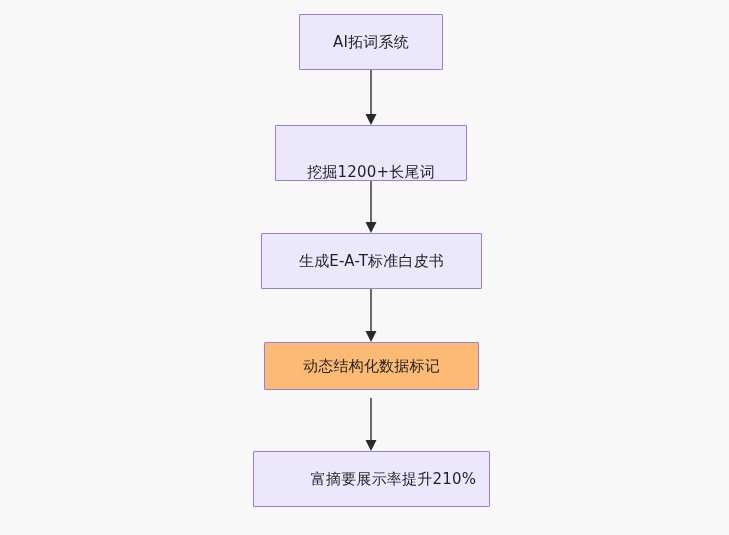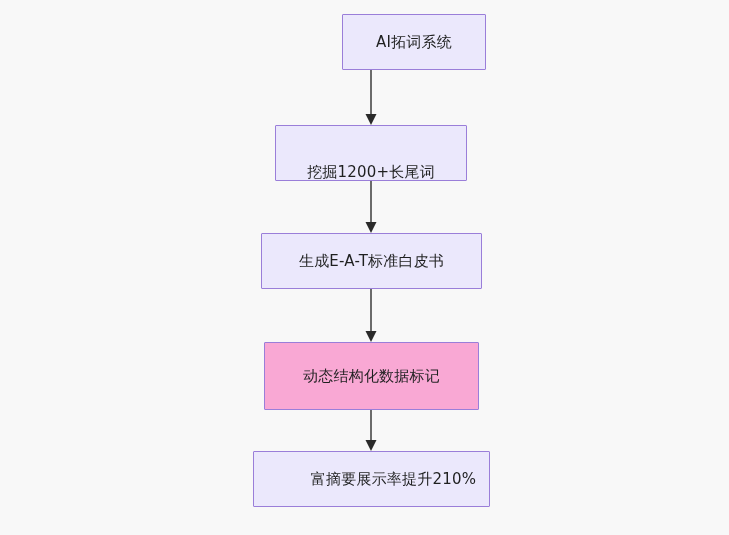--- a/index.html
+++ b/index.html
@@ -78,33 +78,33 @@
       <g>
         <line class="edge-line" x1="371" y1="289" x2="371" y2="332" stroke="#6b6b6b"></line>
         <polygon class="edge-arrowhead" points="365.5,331 376.5,331 371,342" fill="#2a2a2a"></polygon>
       </g>
       <g>
         <line class="edge-line" x1="371" y1="398" x2="371" y2="441" stroke="#6b6b6b"></line>
         <polygon class="edge-arrowhead" points="365.5,440 376.5,440 371,451" fill="#2a2a2a"></polygon>
       </g>
     </svg>
 
-  <div class="flow-node" id="node-1" style="left: 299px; top: 14px; width: 144px; height: 56px; background: rgb(235, 232, 252); border-color: rgb(154, 126, 217); margin-left: 43px;">
+  <div class="flow-node" id="node-1" style="left: 299px; top: 14px; width: 144px; height: 56px; background: rgb(235, 232, 252); border-color: rgb(154, 126, 217);">
     <span class="flow-node-label">AI拓词系统</span>
   </div>
 
   <div class="flow-node" id="node-2" style="left: 275px; top: 125px; width: 192px; height: 56px; background: rgb(235, 232, 252); border-color: rgb(154, 126, 217); align-items: flex-end;">
     <span class="flow-node-label">挖掘1200+长尾词</span>
   </div>
 
   <div class="flow-node" id="node-3" style="left: 261px; top: 233px; width: 221px; height: 56px; background: rgb(235, 232, 252); border-color: rgb(154, 126, 217); align-items: center;">
     <span class="flow-node-label">生成E-A-T标准白皮书</span>
   </div>
 
-  <div class="flow-node" id="node-4" style="left: 264px; top: 342px; width: 215px; height: 68px; background: #f9a8d4; border-color: rgb(154, 126, 217);">
+  <div class="flow-node" id="node-4" style="left: 264px; top: 342px; width: 215px; height: 48px; background: #fdba74; border-color: rgb(154, 126, 217);">
     <span class="flow-node-label">动态结构化数据标记</span>
   </div>
 
   <div class="flow-node" id="node-5" style="left: 253px; top: 451px; width: 237px; height: 56px; background: rgb(235, 232, 252); border-color: rgb(154, 126, 217); padding-left: 44px;">
     <span class="flow-node-label">富摘要展示率提升210%</span>
   </div>
 
 </div>
 
 </body></html>

